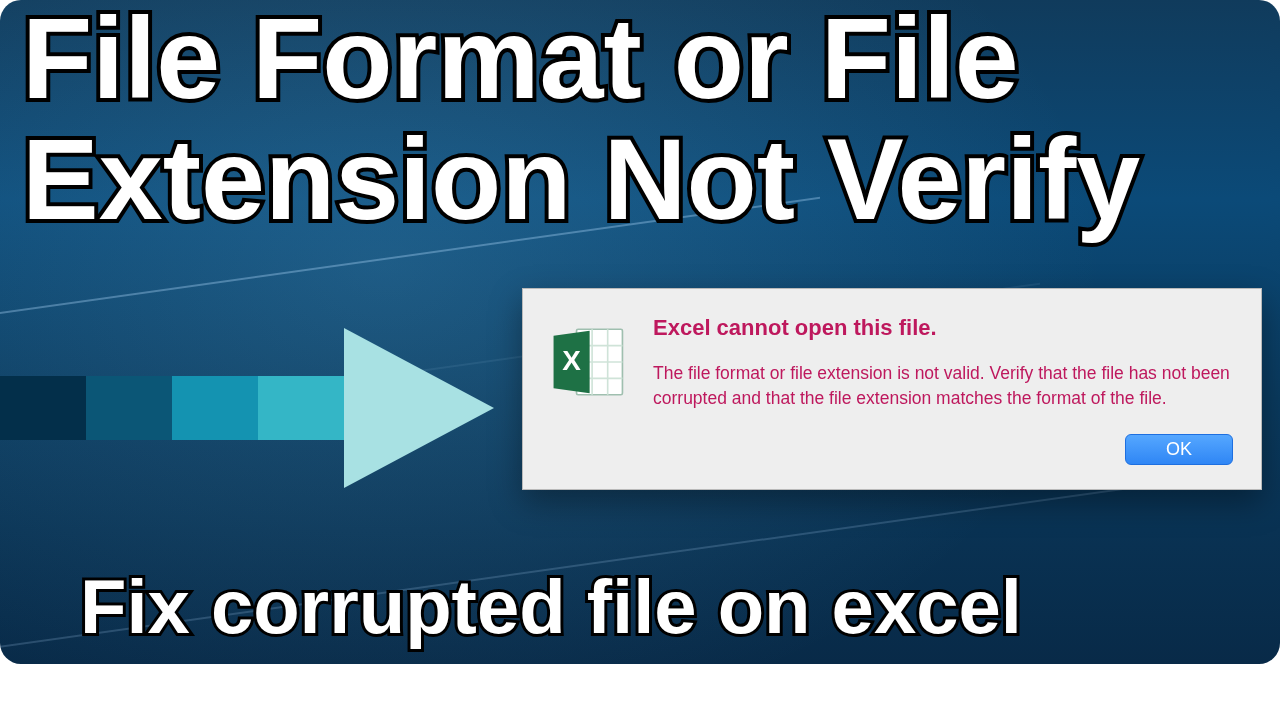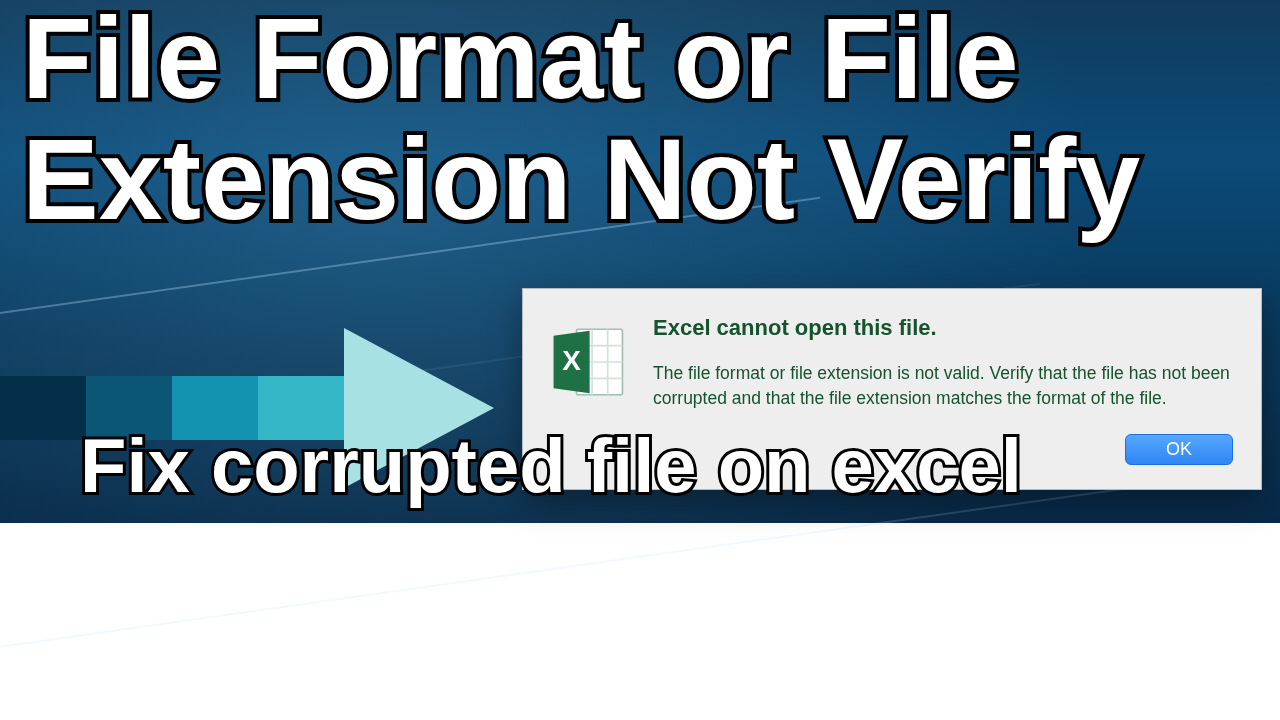--- a/index.html
+++ b/index.html
@@ -1,23 +1,24 @@
 <!DOCTYPE html>
 <html><head>
 <meta charset="utf-8">
 <style>
   * { box-sizing: border-box; margin: 0; padding: 0; }
   html, body { width: 1280px; height: 720px; overflow: hidden; font-family: "Segoe UI", Arial, sans-serif; }
   .stage {
     position: relative;
     width: 1280px;
-    height: 523px;
+    height: 664px;
     background:
       radial-gradient(1200px 800px at 30% 40%, rgba(120,200,240,0.18), rgba(0,0,0,0) 60%),
       linear-gradient(180deg, #103b5c 0%, #0b4a78 30%, #0a3a5e 60%, #082a48 100%);
+    border-radius: 21px;
   }
   
   .beam { position:absolute; height:2px; background: rgba(180,220,255,0.35); transform: skewY(-8deg); }
   .b1 { left:-80px; top:260px; width:900px; }
   .b2 { left:-60px; top:360px; width:1100px; opacity:.25;}
   .b3 { left:-40px; top:560px; width:1300px; opacity:.55;}
   
   .headline {
     position:absolute; left:22px; top:-2px; right:22px;
     font-family: "Comic Sans MS", "Segoe Script", "Trebuchet MS", sans-serif;
@@ -57,21 +58,21 @@
   .dialog {
     position:absolute;
     left:522px; top:288px;
     width:740px;
     background:#eeeeee;
     border:1px solid #b9b9b9;
     box-shadow: 0 12px 30px rgba(0,0,0,0.35);
   }
   .dialog-body { display:flex; padding:26px 30px 22px 22px; gap:22px; align-items:flex-start; }
   .icon-slot { width:86px; flex:0 0 86px; display:flex; align-items:center; justify-content:center; padding-top:6px;}
-  .msg { flex:1; color:#14532d; }
+  .msg { flex:1; color:#be185d; }
   .msg-title { font-weight:700; font-size:22px; margin-bottom:10px; font-family: "Helvetica Neue", Arial, sans-serif;}
   .msg-text  { font-size:17.5px; line-height:1.45; font-family: "Helvetica Neue", Arial, sans-serif; margin-top: 20px;}
   .dialog-actions { display:flex; justify-content:flex-end; padding:0 28px 24px 0; }
   .ok-btn {
     background: linear-gradient(180deg,#55a7ff 0%, #2f86f5 100%);
     border:1px solid #1d6fe0;
     color:#fff;
     font-size:18px;
     padding:4px 40px;
     border-radius:6px;

